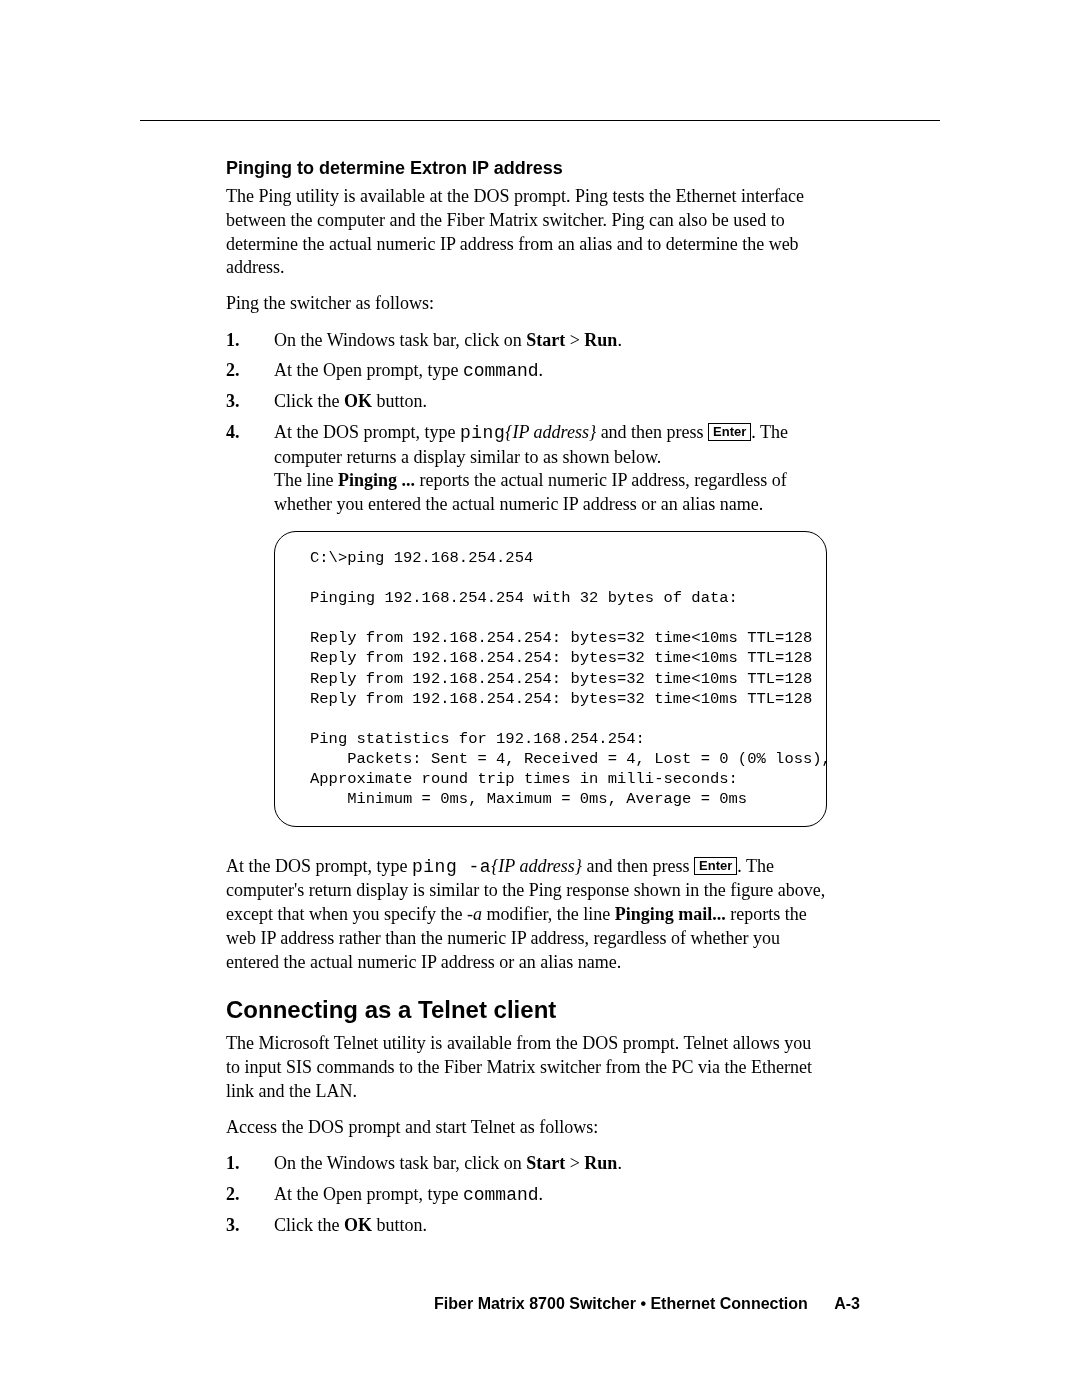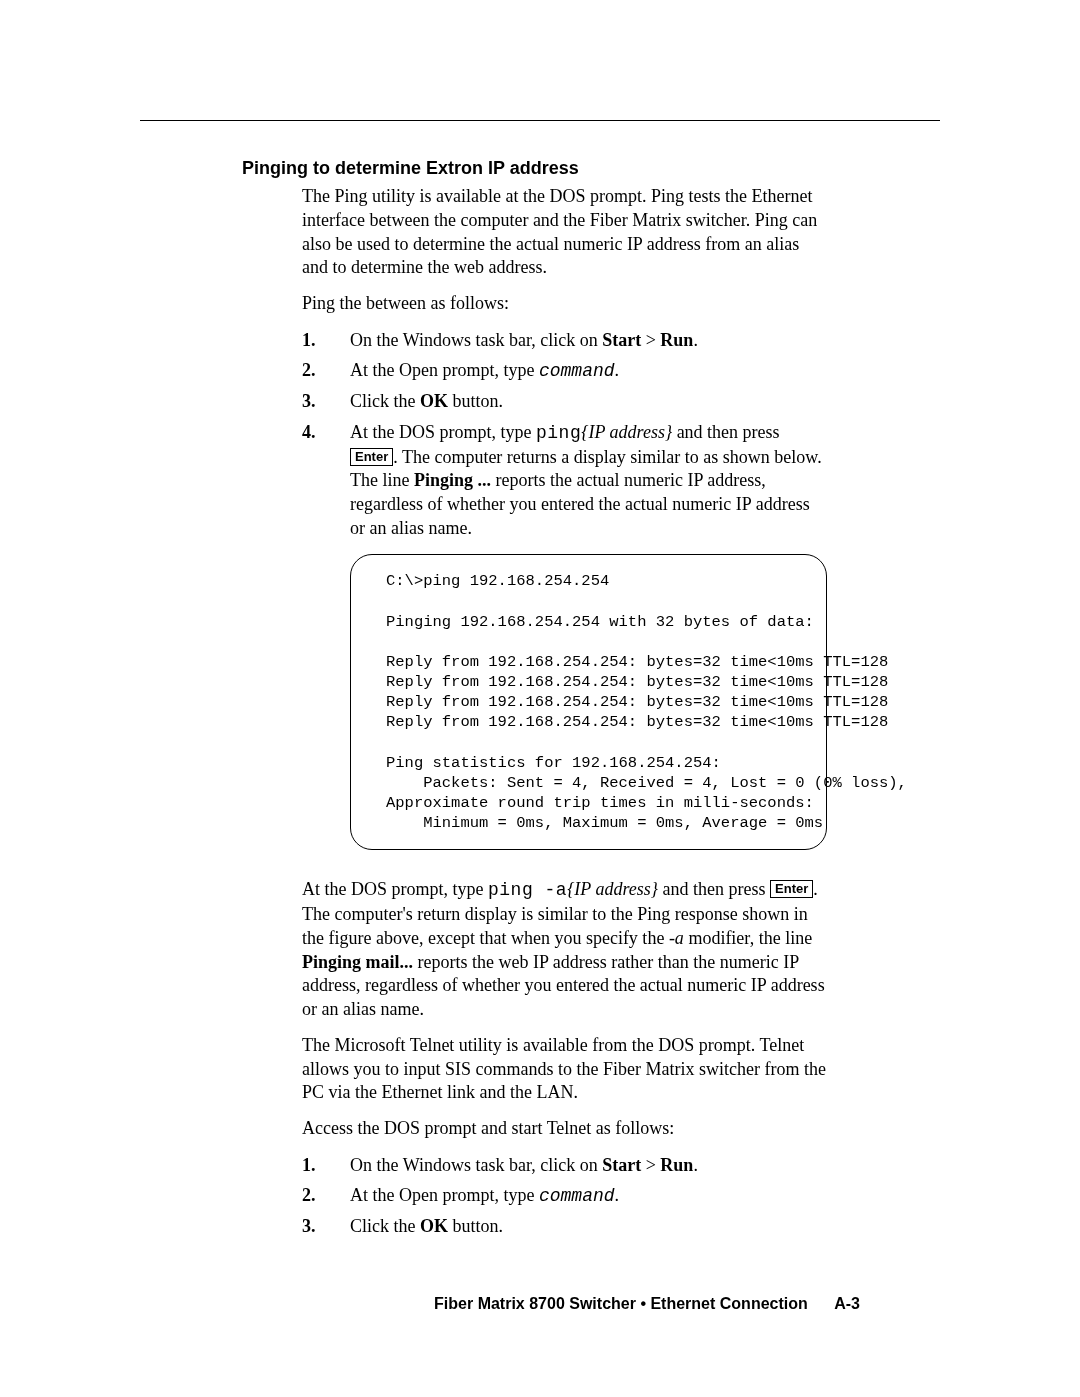--- a/index.html
+++ b/index.html
@@ -19,32 +19,31 @@
   }
   .rule {
     position: absolute;
     left: 140px;
     right: 140px;
     top: 120px;
     border-top: 1px solid #000;
   }
   .content {
     position: absolute;
-    left: 242px;
+    left: 226px;
     right: 253px;
     top: 158px;
   }
   .h3 {
     font-family: "Trebuchet MS", "Segoe UI", Arial, sans-serif;
     font-weight: 700;
     font-size: 18px;
     margin: 0 0 6px 0;
   }
   .body-indent {
-    margin-left: 60px;
   }
   p.body {
     font-size: 18px;
     line-height: 1.32;
     margin: 0 0 12px 0;
   }
   ol.steps {
     list-style: none;
     padding: 0;
     margin: 0 0 4px 0;
@@ -65,21 +64,20 @@
   .sub {
     margin-top: 10px;
     margin-bottom: 10px;
   }
   .mono {
     font-family: "Courier New", Courier, monospace;
     letter-spacing: 0.5px;
   }
   .ital-mono {
     font-family: "Courier New", Courier, monospace;
-    font-style: italic;
   }
   .ital {
     font-style: italic;
   }
   .strong { font-weight: 700; text-align: right; }
   .key {
     display: inline-block;
     border: 1.5px solid #000;
     font-family: Arial, Helvetica, sans-serif;
     font-size: 13px;
@@ -124,21 +122,21 @@
 <body>
 
 <div class="page">
   <div class="rule"></div>
 
   <div class="content">
 
     <div class="h3">Pinging to determine Extron IP address</div>
     <div class="body-indent">
       <p class="body">The Ping utility is available at the DOS prompt.  Ping tests the Ethernet interface between the computer and the Fiber Matrix switcher.  Ping can also be used to determine the actual numeric IP address from an alias and to determine the web address.</p>
-      <p class="body">Ping the between as follows:</p>
+      <p class="body">Ping the switcher as follows:</p>
 
       <ol class="steps">
         <li>
           <span class="num"><span>1</span>.</span>
           <span>On the Windows task bar, click on </span><span class="strong">Start</span><span> &gt; </span><span class="strong">Run</span><span>.</span>
         </li>
         <li>
           <span class="num"><span>2</span>.</span>
           <span>At the Open prompt, type </span><span class="ital-mono">command</span><span>.</span>
         </li>
@@ -169,20 +167,23 @@
 Approximate round trip times in milli-seconds:
     Minimum = 0ms, Maximum = 0ms, Average = 0ms</div>
     </div>
 
     <div class="body-indent">
       <p class="body">
         <span>At the DOS prompt, type </span><span class="mono">ping -a</span><span class="ital">{IP address}</span><span> and then press </span><span class="key">Enter</span><span>.  The computer's return display is similar to the Ping response shown in the figure above, except that when you specify the </span><span class="ital">-a</span><span> modifier, the line </span><span class="strong">Pinging mail...</span><span> reports the web IP address rather than the numeric IP address, regardless of whether you entered the actual numeric IP address or an alias name.</span>
       </p>
     </div>
 
+    <div class="h2-wrap">
+      <div class="h2">Connecting as a Telnet client</div>
+    </div>
     <div class="body-indent">
       <p class="body">The Microsoft Telnet utility is available from the DOS prompt.  Telnet allows you to input SIS commands to the Fiber Matrix switcher from the PC via the Ethernet link and the LAN.</p>
       <p class="body">Access the DOS prompt and start Telnet as follows:</p>
 
       <ol class="steps">
         <li>
           <span class="num"><span>1</span>.</span>
           <span>On the Windows task bar, click on </span><span class="strong">Start</span><span> &gt; </span><span class="strong">Run</span><span>.</span>
         </li>
         <li>

